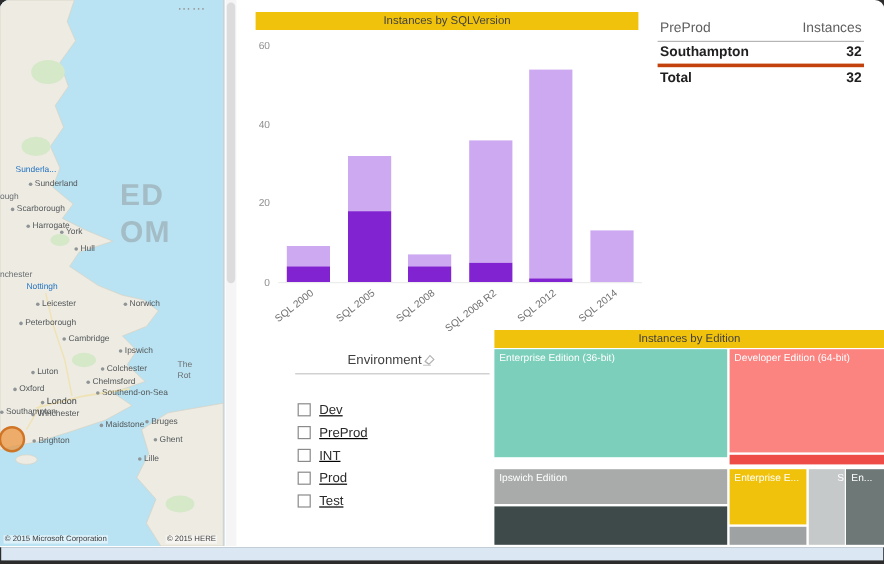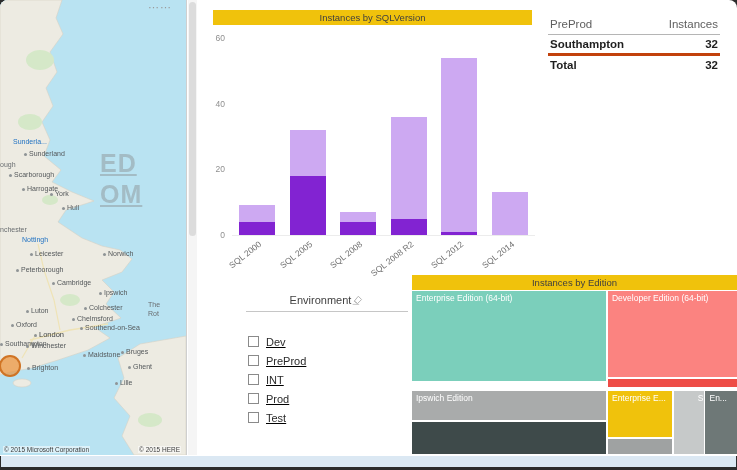--- a/index.html
+++ b/index.html
@@ -8,21 +8,21 @@
   .statusbar{position:absolute;left:1px;right:1px;top:456px;height:11px;background:#dbe8f3;}
 
   
   .map{position:absolute;left:0;top:0;width:186px;height:455px;background:#b9e3f2;border-right:1px solid #cfcfcf;overflow:hidden;}
   .map svg{position:absolute;left:0;top:0;}
   .map-label{position:absolute;font-size:7px;color:#54585b;white-space:nowrap;line-height:8px;}
   .map-label.dot::before{content:"";display:inline-block;width:3px;height:3px;background:#8f9496;border-radius:50%;margin-right:2px;vertical-align:middle;}
   .map-label.blue{color:#2273c3;}
   .map-label.frag{color:#6a6e71;}
   .map-label.city{font-size:7.5px;color:#3a3e41;}
-  .watermark{position:absolute;left:100px;top:148px;font-size:25px;font-weight:bold;color:rgba(130,130,130,.4);line-height:31px;letter-spacing:1px;text-decoration:underline;}
+  .watermark{position:absolute;left:100px;top:148px;font-size:25px;font-weight:bold;color:rgba(130,130,130,.4);line-height:31px;letter-spacing:1px;}
   .bubble{position:absolute;border-radius:50%;background:rgba(237,145,55,.7);border:2px solid rgba(205,110,30,.9);box-sizing:border-box;}
   .copy{position:absolute;bottom:2px;font-size:6.5px;color:#3c3c3c;background:rgba(255,255,255,.5);padding:0 1px;}
   .copy.left{left:3px;}
   .copy.right{right:5px;}
   .mapmenu{position:absolute;top:1px;right:14px;color:#9a9a9a;font-size:11px;letter-spacing:1px;cursor:pointer;}
 
   
   .vscroll{position:absolute;left:188px;top:0;width:9px;height:455px;background:#f5f5f5;}
   .vthumb{position:absolute;left:1px;top:2px;width:7px;height:234px;background:#dcdcdc;border-radius:4px;}
 
@@ -229,21 +229,21 @@
             <span class="cb"></span>
             <span>Test</span>
           </div>
         </div>
     </div>
 
     <div class="treemap">
       <div class="vtitle" style="background: rgb(240, 194, 12); color: rgb(63, 63, 63);">Instances by Edition</div>
       <div class="tm-body">
           <div class="tile" style="left: 0%; top: 0%; width: 59.7%; height: 55%; background: rgb(123, 207, 187);">
-            <span>Enterprise Edition (64-bit)</span>
+            <span>Enterprise Edition (36-bit)</span>
           </div>
           <div class="tile" style="left: 60.3%; top: 0%; width: 39.7%; height: 52.5%; background: rgb(251, 131, 128);">
             <span>Developer Edition (64-bit)</span>
           </div>
           <div class="tile" style="left: 60.3%; top: 53.7%; width: 39.7%; height: 5.5%; background: rgb(238, 76, 70);"></div>
           <div class="tile" style="left: 0%; top: 61.6%; width: 59.7%; height: 17.7%; background: rgb(169, 171, 171);">
             <span>Ipswich Edition</span>
           </div>
           <div class="tile" style="left: 0%; top: 80.5%; width: 59.7%; height: 19.5%; background: rgb(62, 74, 74);"></div>
           <div class="tile" style="left: 60.3%; top: 61.6%; width: 19.6%; height: 28%; background: rgb(240, 194, 12);">

